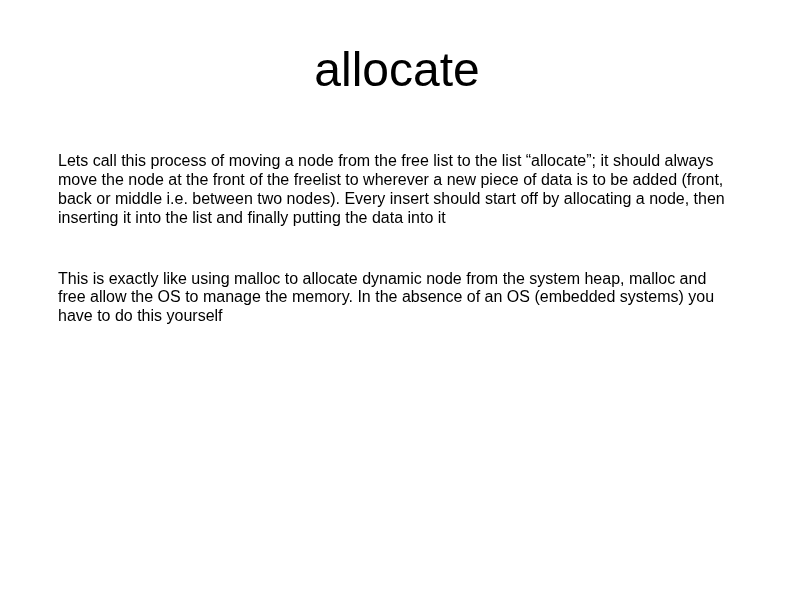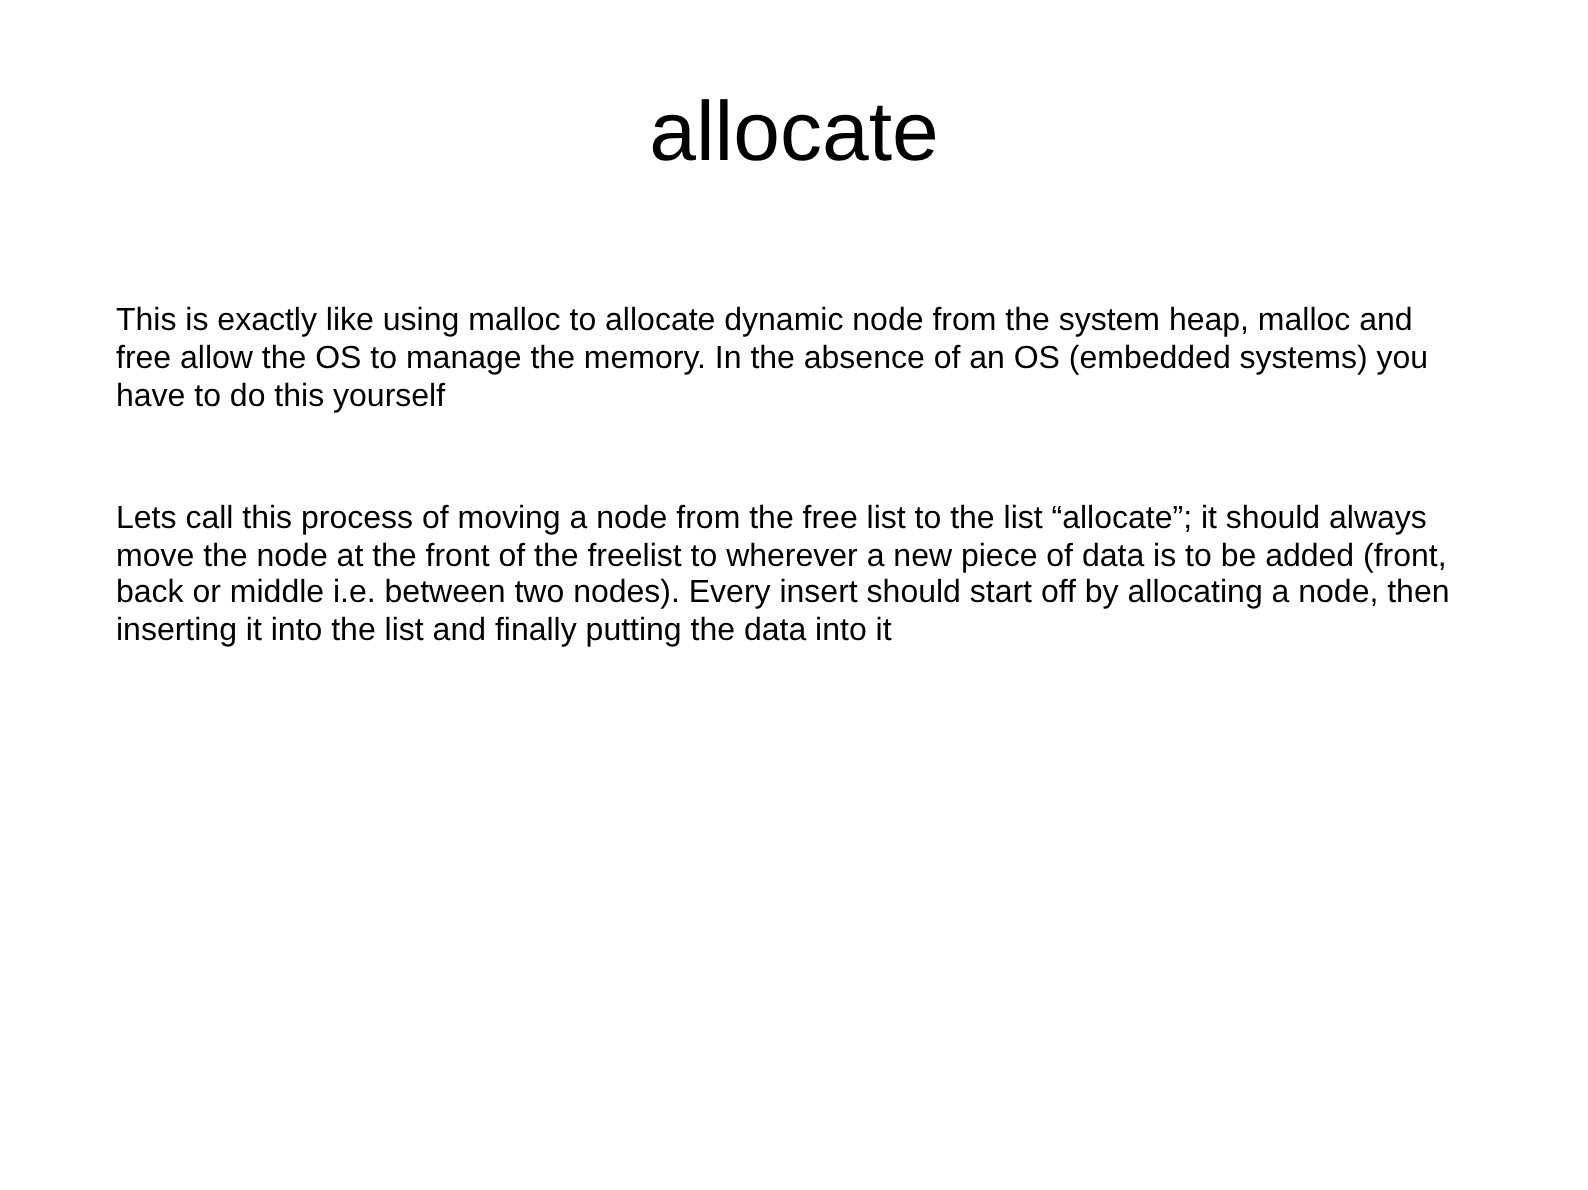--- a/index.html
+++ b/index.html
@@ -16,21 +16,21 @@
     width: 794px;
     height: 595px;
     box-sizing: border-box;
   }
   .title {
     position: absolute;
     top: 42px;
     left: 0;
     right: 0;
     text-align: center;
-    font-size: 42px;
+    font-size: 48px;
     font-weight: normal;
     letter-spacing: 0px;
   }
   .body {
     position: absolute;
     top: 152px;
     left: 58px;
     right: 58px;
   }
   .para {
@@ -39,16 +39,16 @@
     margin: 0 0 42px 0;
     text-align: left;
   }
 </style>
 </head>
 <body>
 
 <div class="slide">
   <div class="title">allocate</div>
   <div class="body">
+    <p class="para">Lets call this process of moving a node from the free list to the list “allocate”; it should always move the node at the front of the freelist to wherever a new piece of data is to be added (front, back or middle i.e. between two nodes). Every insert should start off by allocating a node, then inserting it into the list and finally putting the data into it</p>
     <p class="para">This is exactly like using malloc to allocate dynamic  node from the system heap, malloc and free allow the OS to manage the memory.  In the absence of an OS (embedded systems) you have to do this yourself</p>
-    <p class="para">Lets call this process of moving a node from the free list to the list “allocate”; it should always move the node at the front of the freelist to wherever a new piece of data is to be added (front, back or middle i.e. between two nodes). Every insert should start off by allocating a node, then inserting it into the list and finally putting the data into it</p>
   </div>
 </div>
 
 </body></html>

